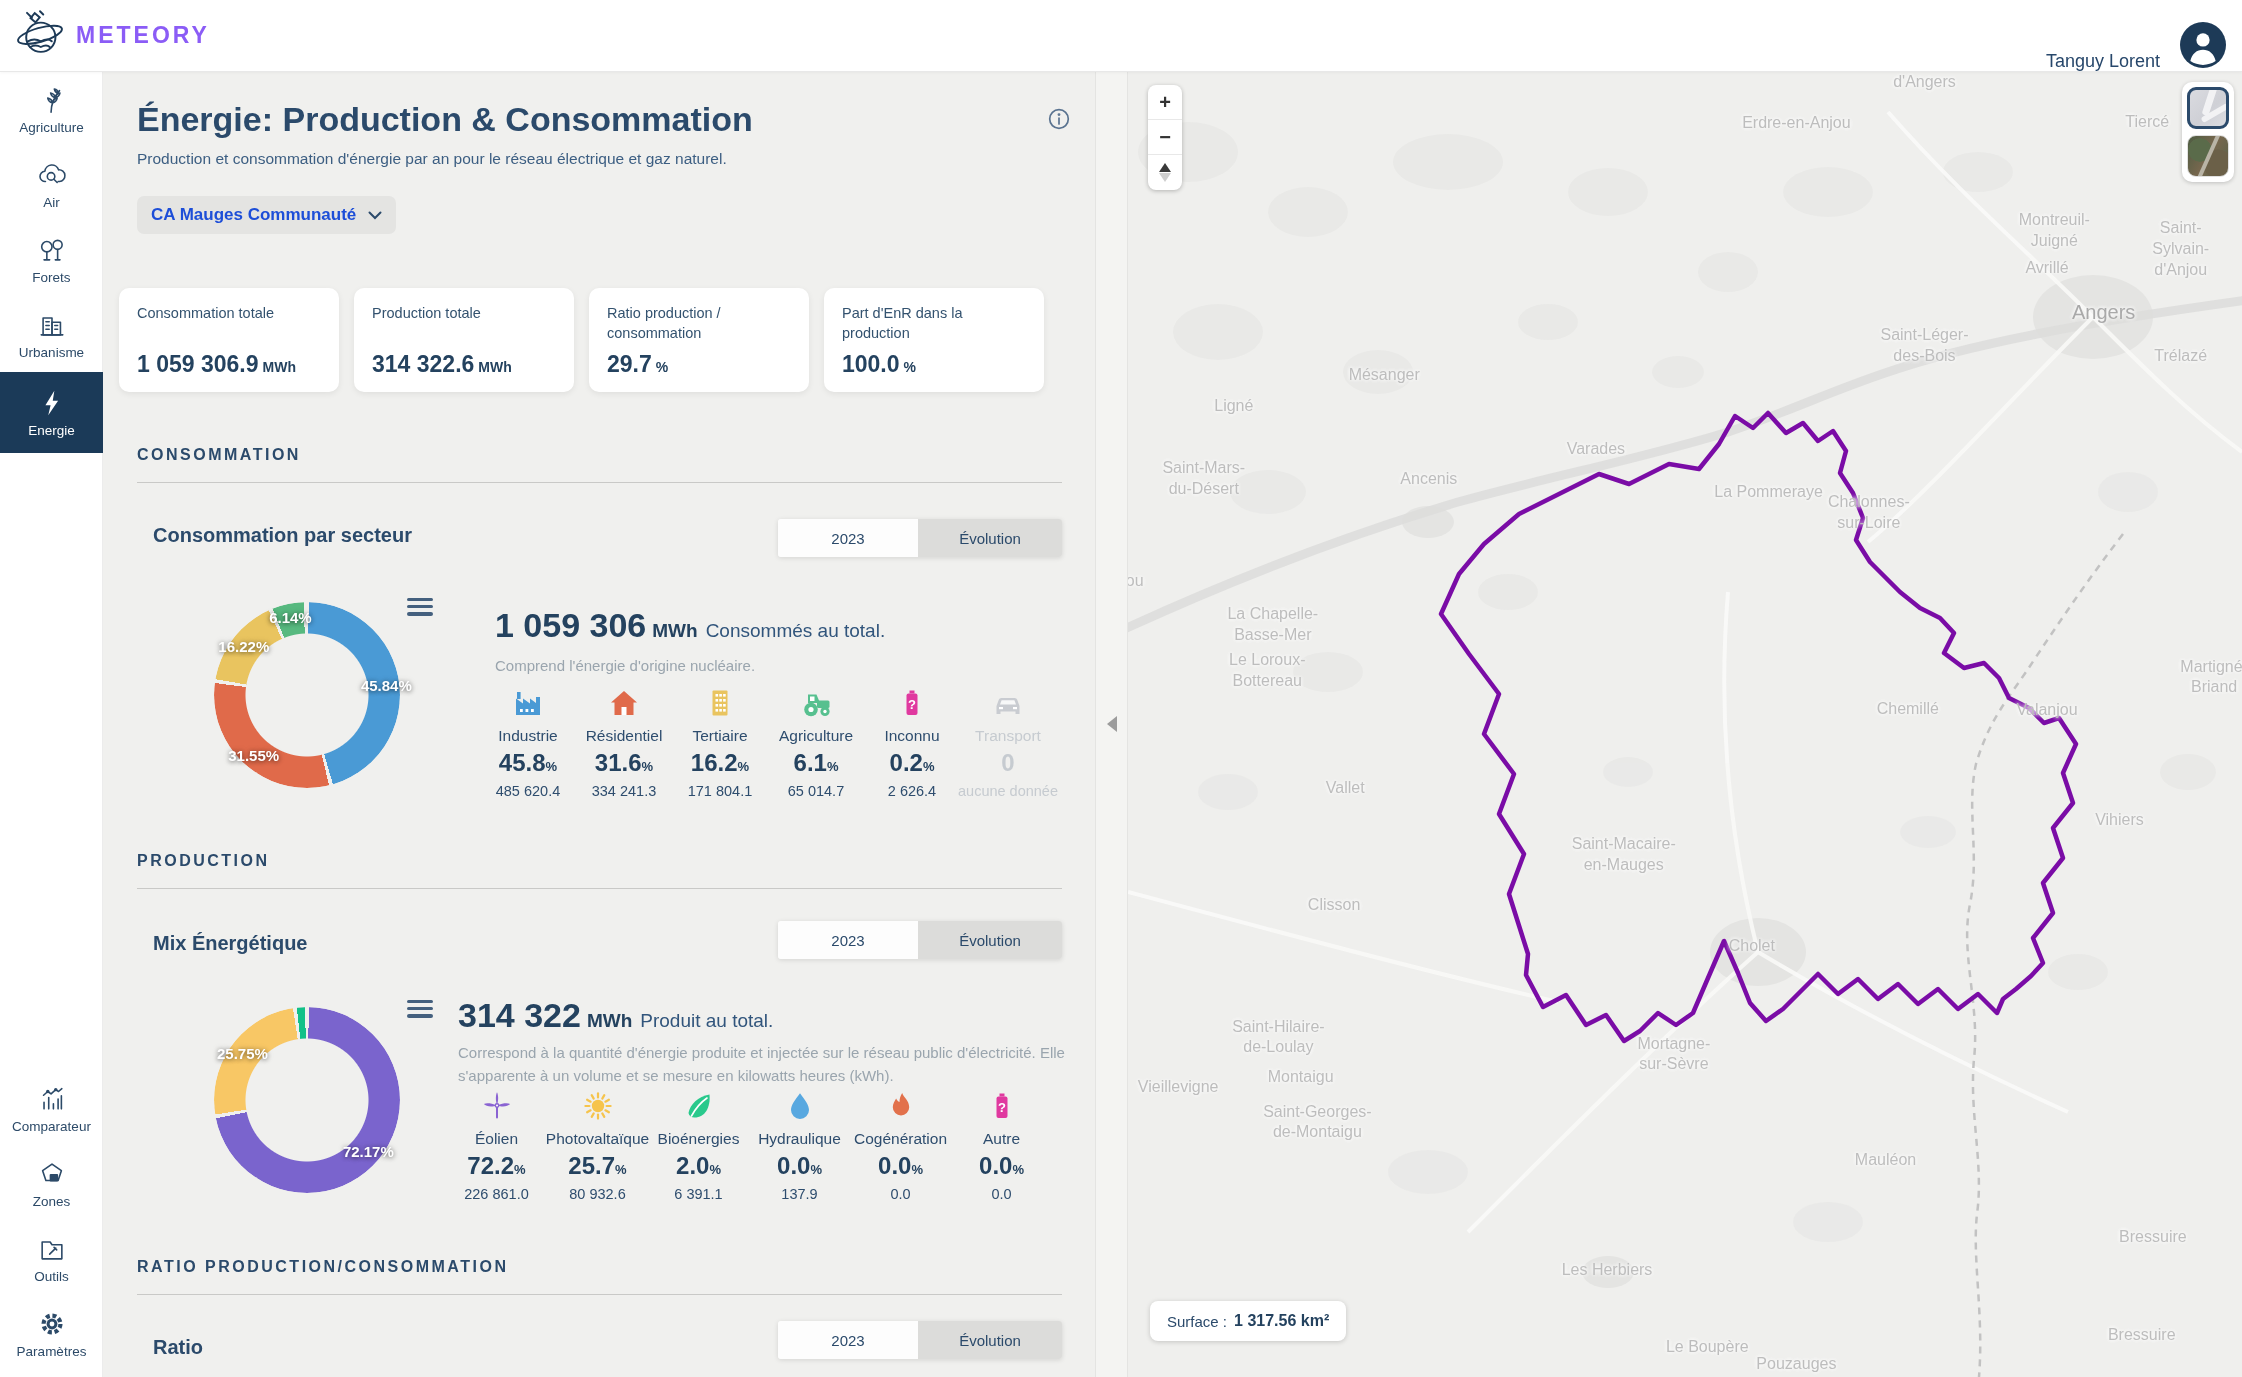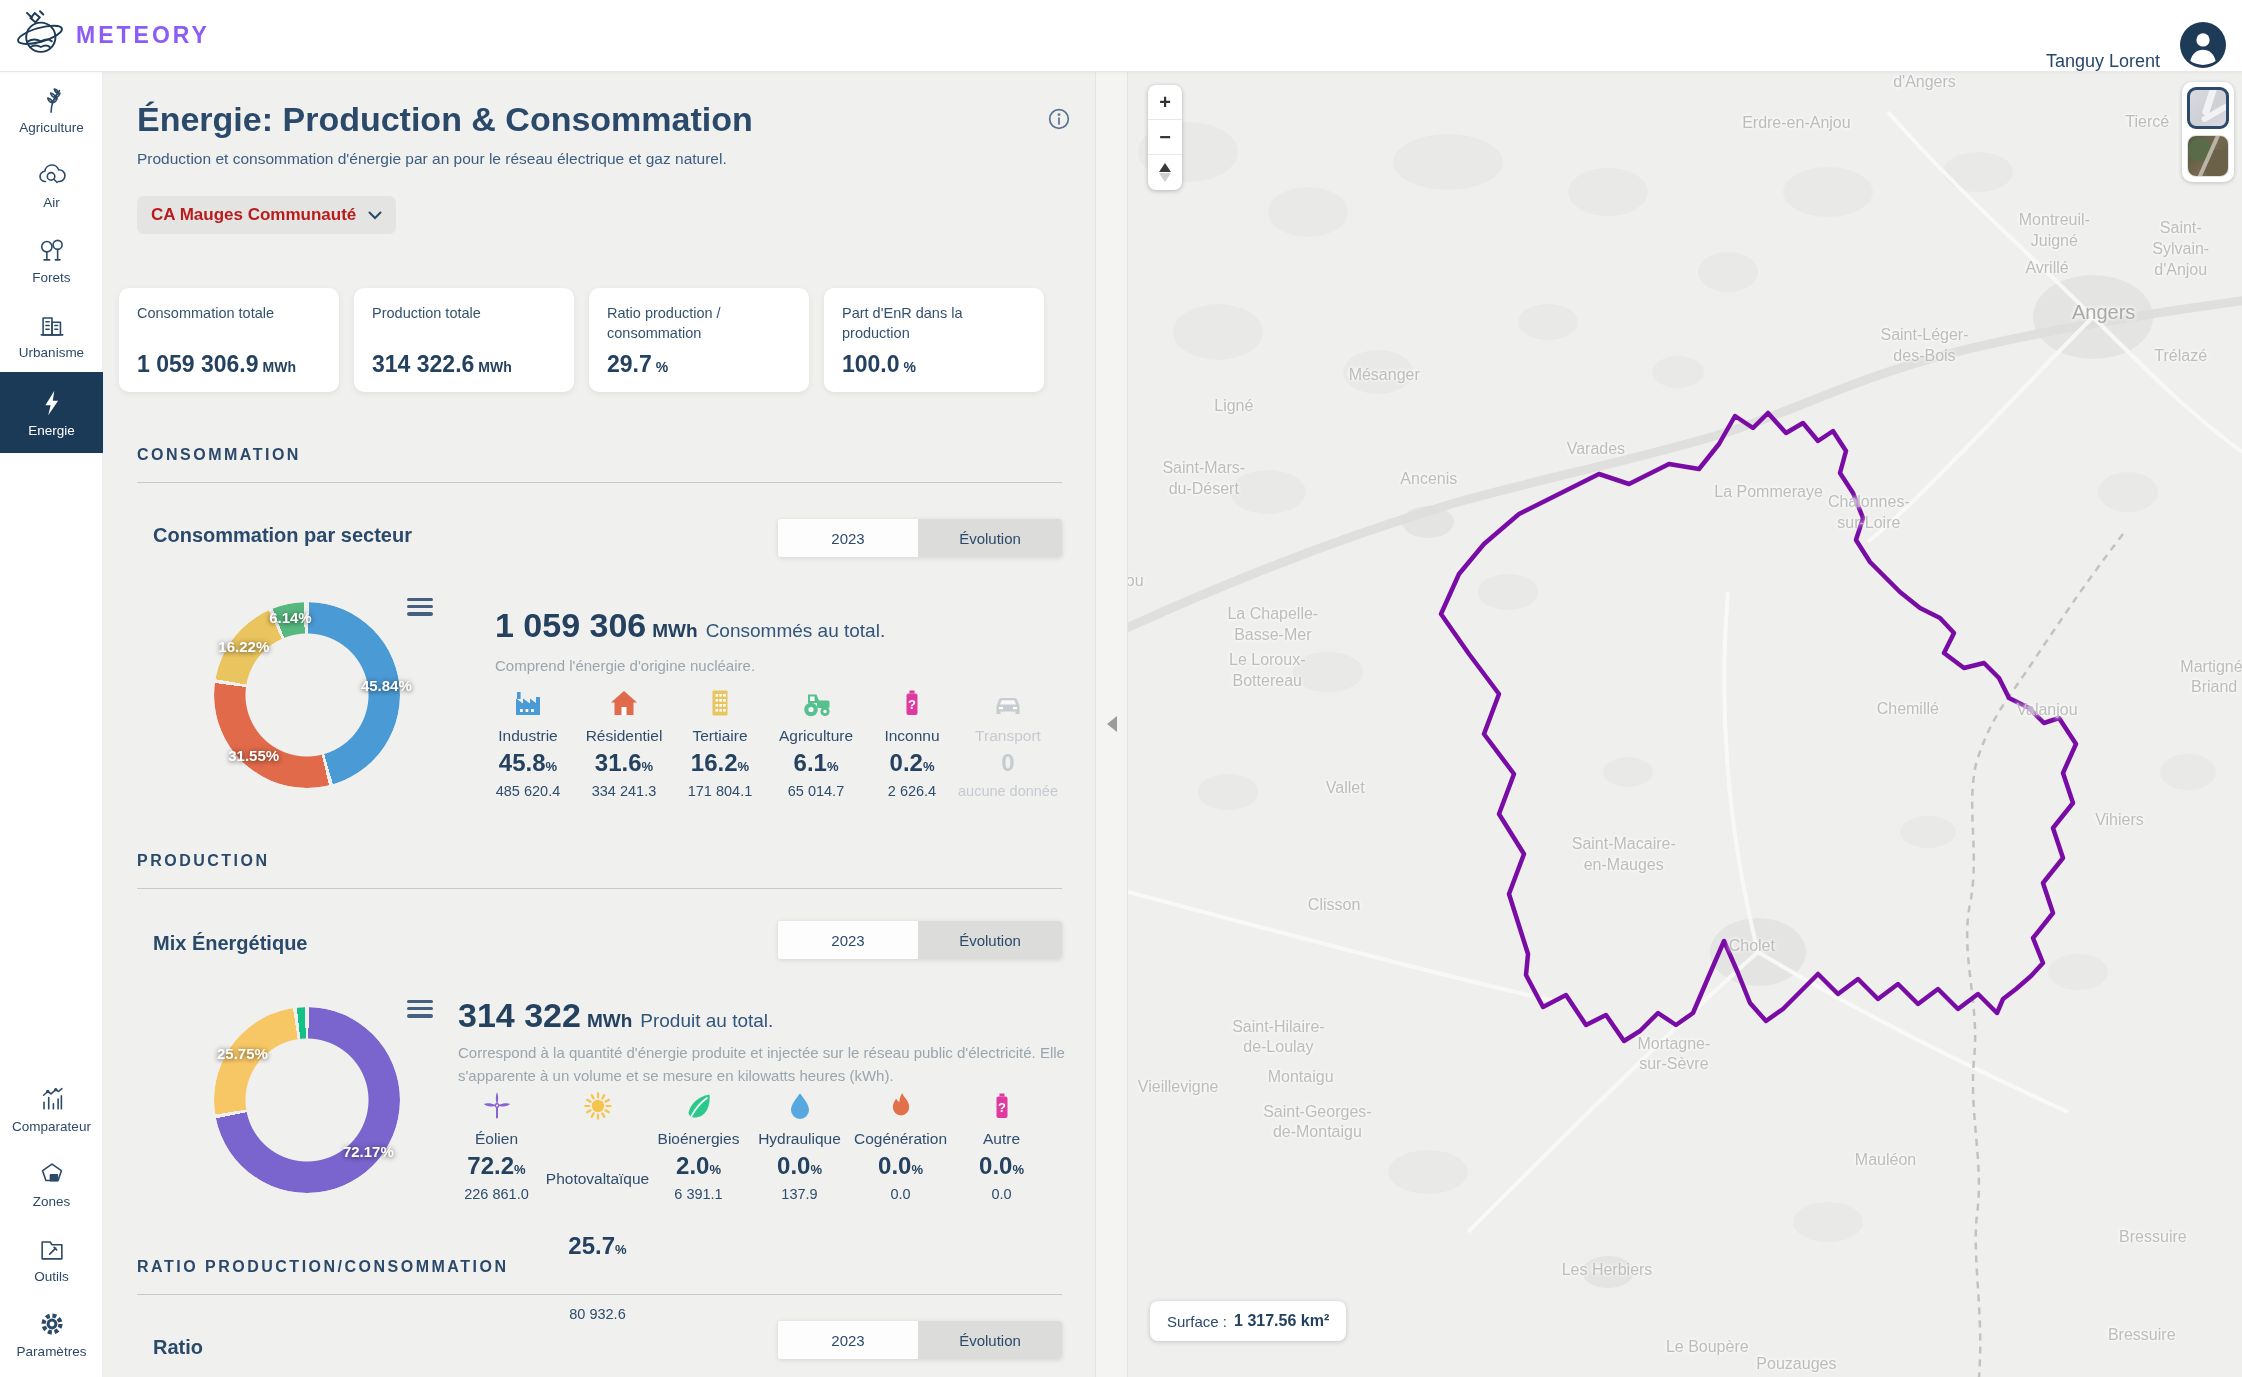--- a/index.html
+++ b/index.html
@@ -34,21 +34,21 @@
                    border-left:1px solid #e4e4e2; border-right:1px solid #e4e4e2; z-index:6; }
   .collapse-tri { position:absolute; left:1107px; top:716px; width:0; height:0; z-index:7; cursor:pointer;
                   border-top:8px solid transparent; border-bottom:8px solid transparent; border-right:10px solid #9c9c9c; }
 
   .page-title { position:absolute; left:137px; top:100px; font-size:34px; font-weight:700; color:#2b4a6b; }
   .info-icon { position:absolute; left:1048px; top:108px; cursor:pointer; }
   .page-subtitle { position:absolute; left:137px; top:150px; font-size:15.5px; color:#3c5e82; }
 
   .region-select { position:absolute; left:137px; top:196px; height:38px; background:#e4e4e2; border-radius:7px;
                    display:flex; align-items:center; gap:12px; padding:0 14px; cursor:pointer; }
-  .region-select .rs-label { font-size:17px; font-weight:600; color:#b91c1c; }
+  .region-select .rs-label { font-size:17px; font-weight:600; color:#1d4ed8; }
 
   .stats-row { position:absolute; left:119px; top:288px; display:flex; gap:15px; }
   .stat-card { width:220px; height:104px; background:#fff; border-radius:10px; box-shadow:0 2px 6px rgba(0,0,0,.07);
                padding:16px 18px 14px; display:flex; flex-direction:column; justify-content:space-between; }
   .stat-label { font-size:14.5px; color:#33526f; line-height:1.35; }
   .stat-value { font-size:23px; font-weight:800; color:#24425f; }
   .stat-unit { font-size:14px; font-weight:700; margin-left:4px; }
 
   .sec-head { position:absolute; font-size:16px; font-weight:600; letter-spacing:2.5px; color:#2b4a6b; }
   .sec-hr { position:absolute; left:137px; width:925px; border:none; border-top:1px solid #c9c9c7; }
@@ -455,21 +455,21 @@
               <rect x="15" y="15.5" width="2" height="13" rx="1"></rect>
               <circle cx="16" cy="15.5" r="2.4"></circle>
             </g>
             <circle cx="16" cy="15.5" r="1" fill="#fff"></circle>
           </svg>
         </span>
       <span class="s-name">Éolien</span>
       <span class="s-pct">72.2<span class="pct-sign">%</span></span>
       <span class="s-val">226 861.0</span>
       </div>
-      <div class="sector-col" style="width: 101px; gap: 40px;">
+      <div class="sector-col" style="width: 101px;">
         <span class="s-icon">
           <svg width="32" height="32" viewBox="0 0 32 32">
             <circle cx="16" cy="16" r="6.2" fill="#f6c44c"></circle>
             <g stroke="#f6c44c" stroke-width="2.2" stroke-linecap="round">
               <line x1="16.0" y1="7.4" x2="16.0" y2="3.4"></line>
               <line x1="20.3" y1="8.6" x2="22.3" y2="5.1"></line>
               <line x1="23.4" y1="11.7" x2="26.9" y2="9.7"></line>
               <line x1="24.6" y1="16.0" x2="28.6" y2="16.0"></line>
               <line x1="23.4" y1="20.3" x2="26.9" y2="22.3"></line>
               <line x1="20.3" y1="23.4" x2="22.3" y2="26.9"></line>

